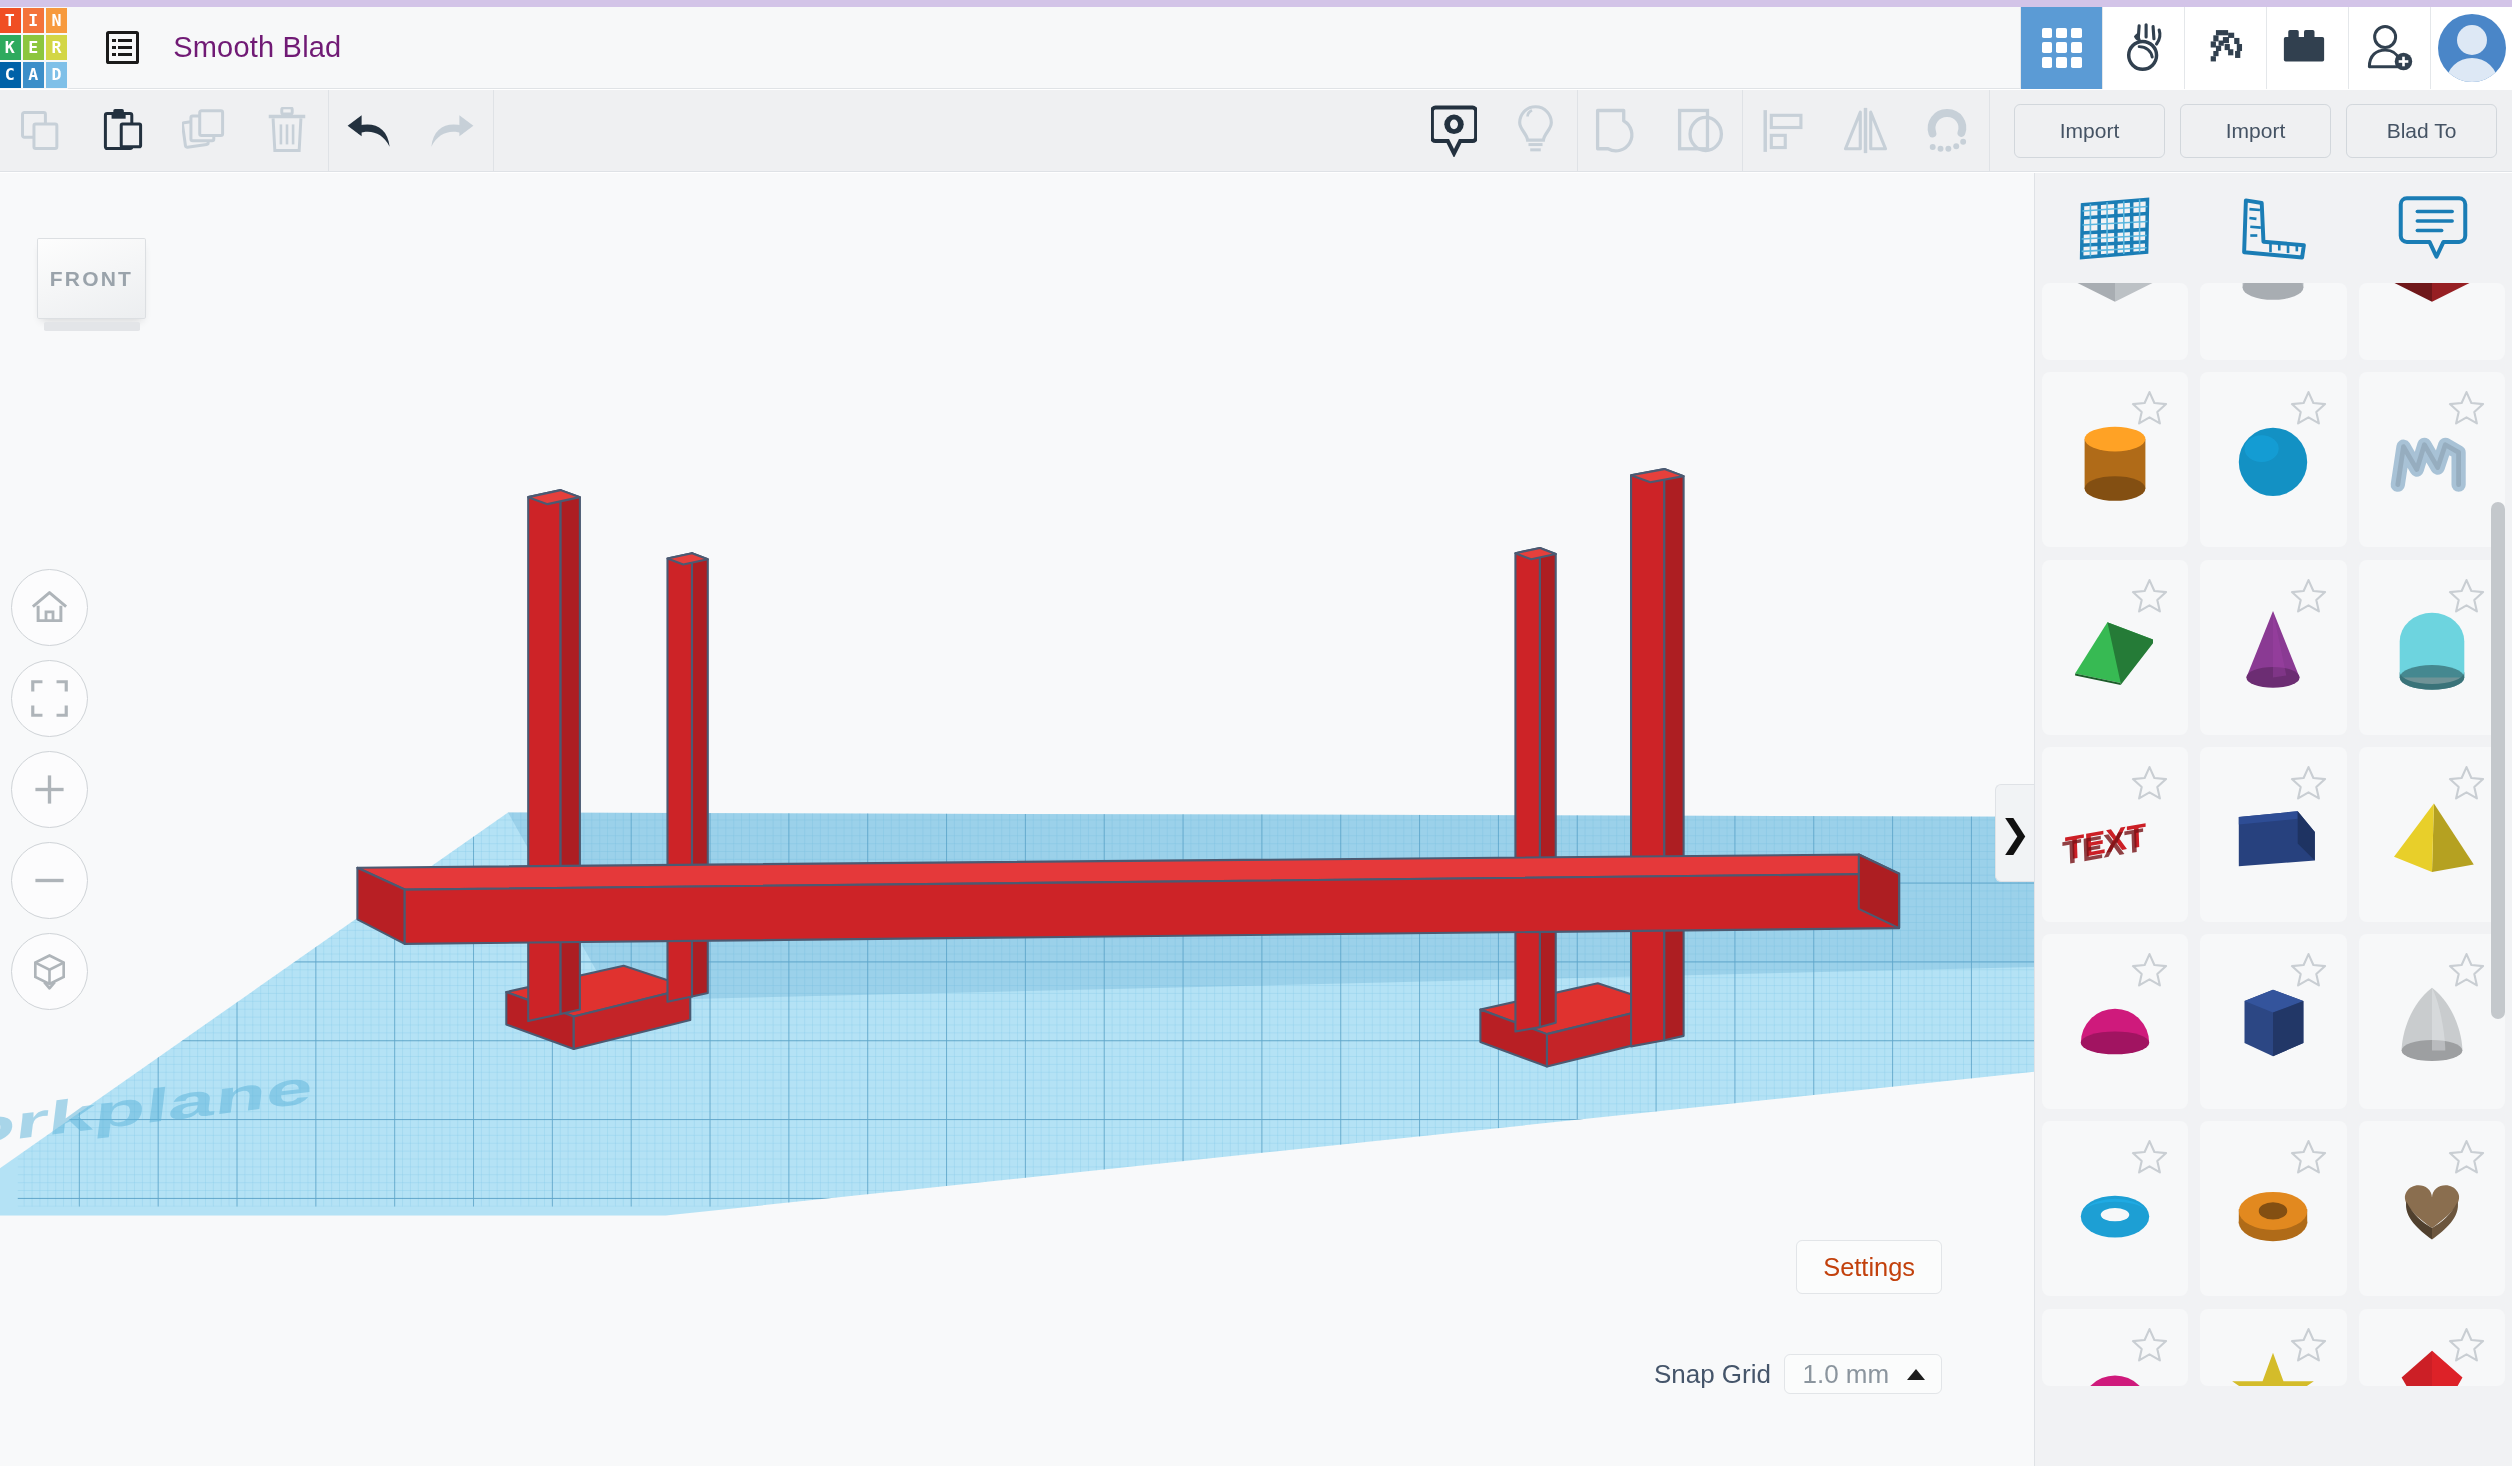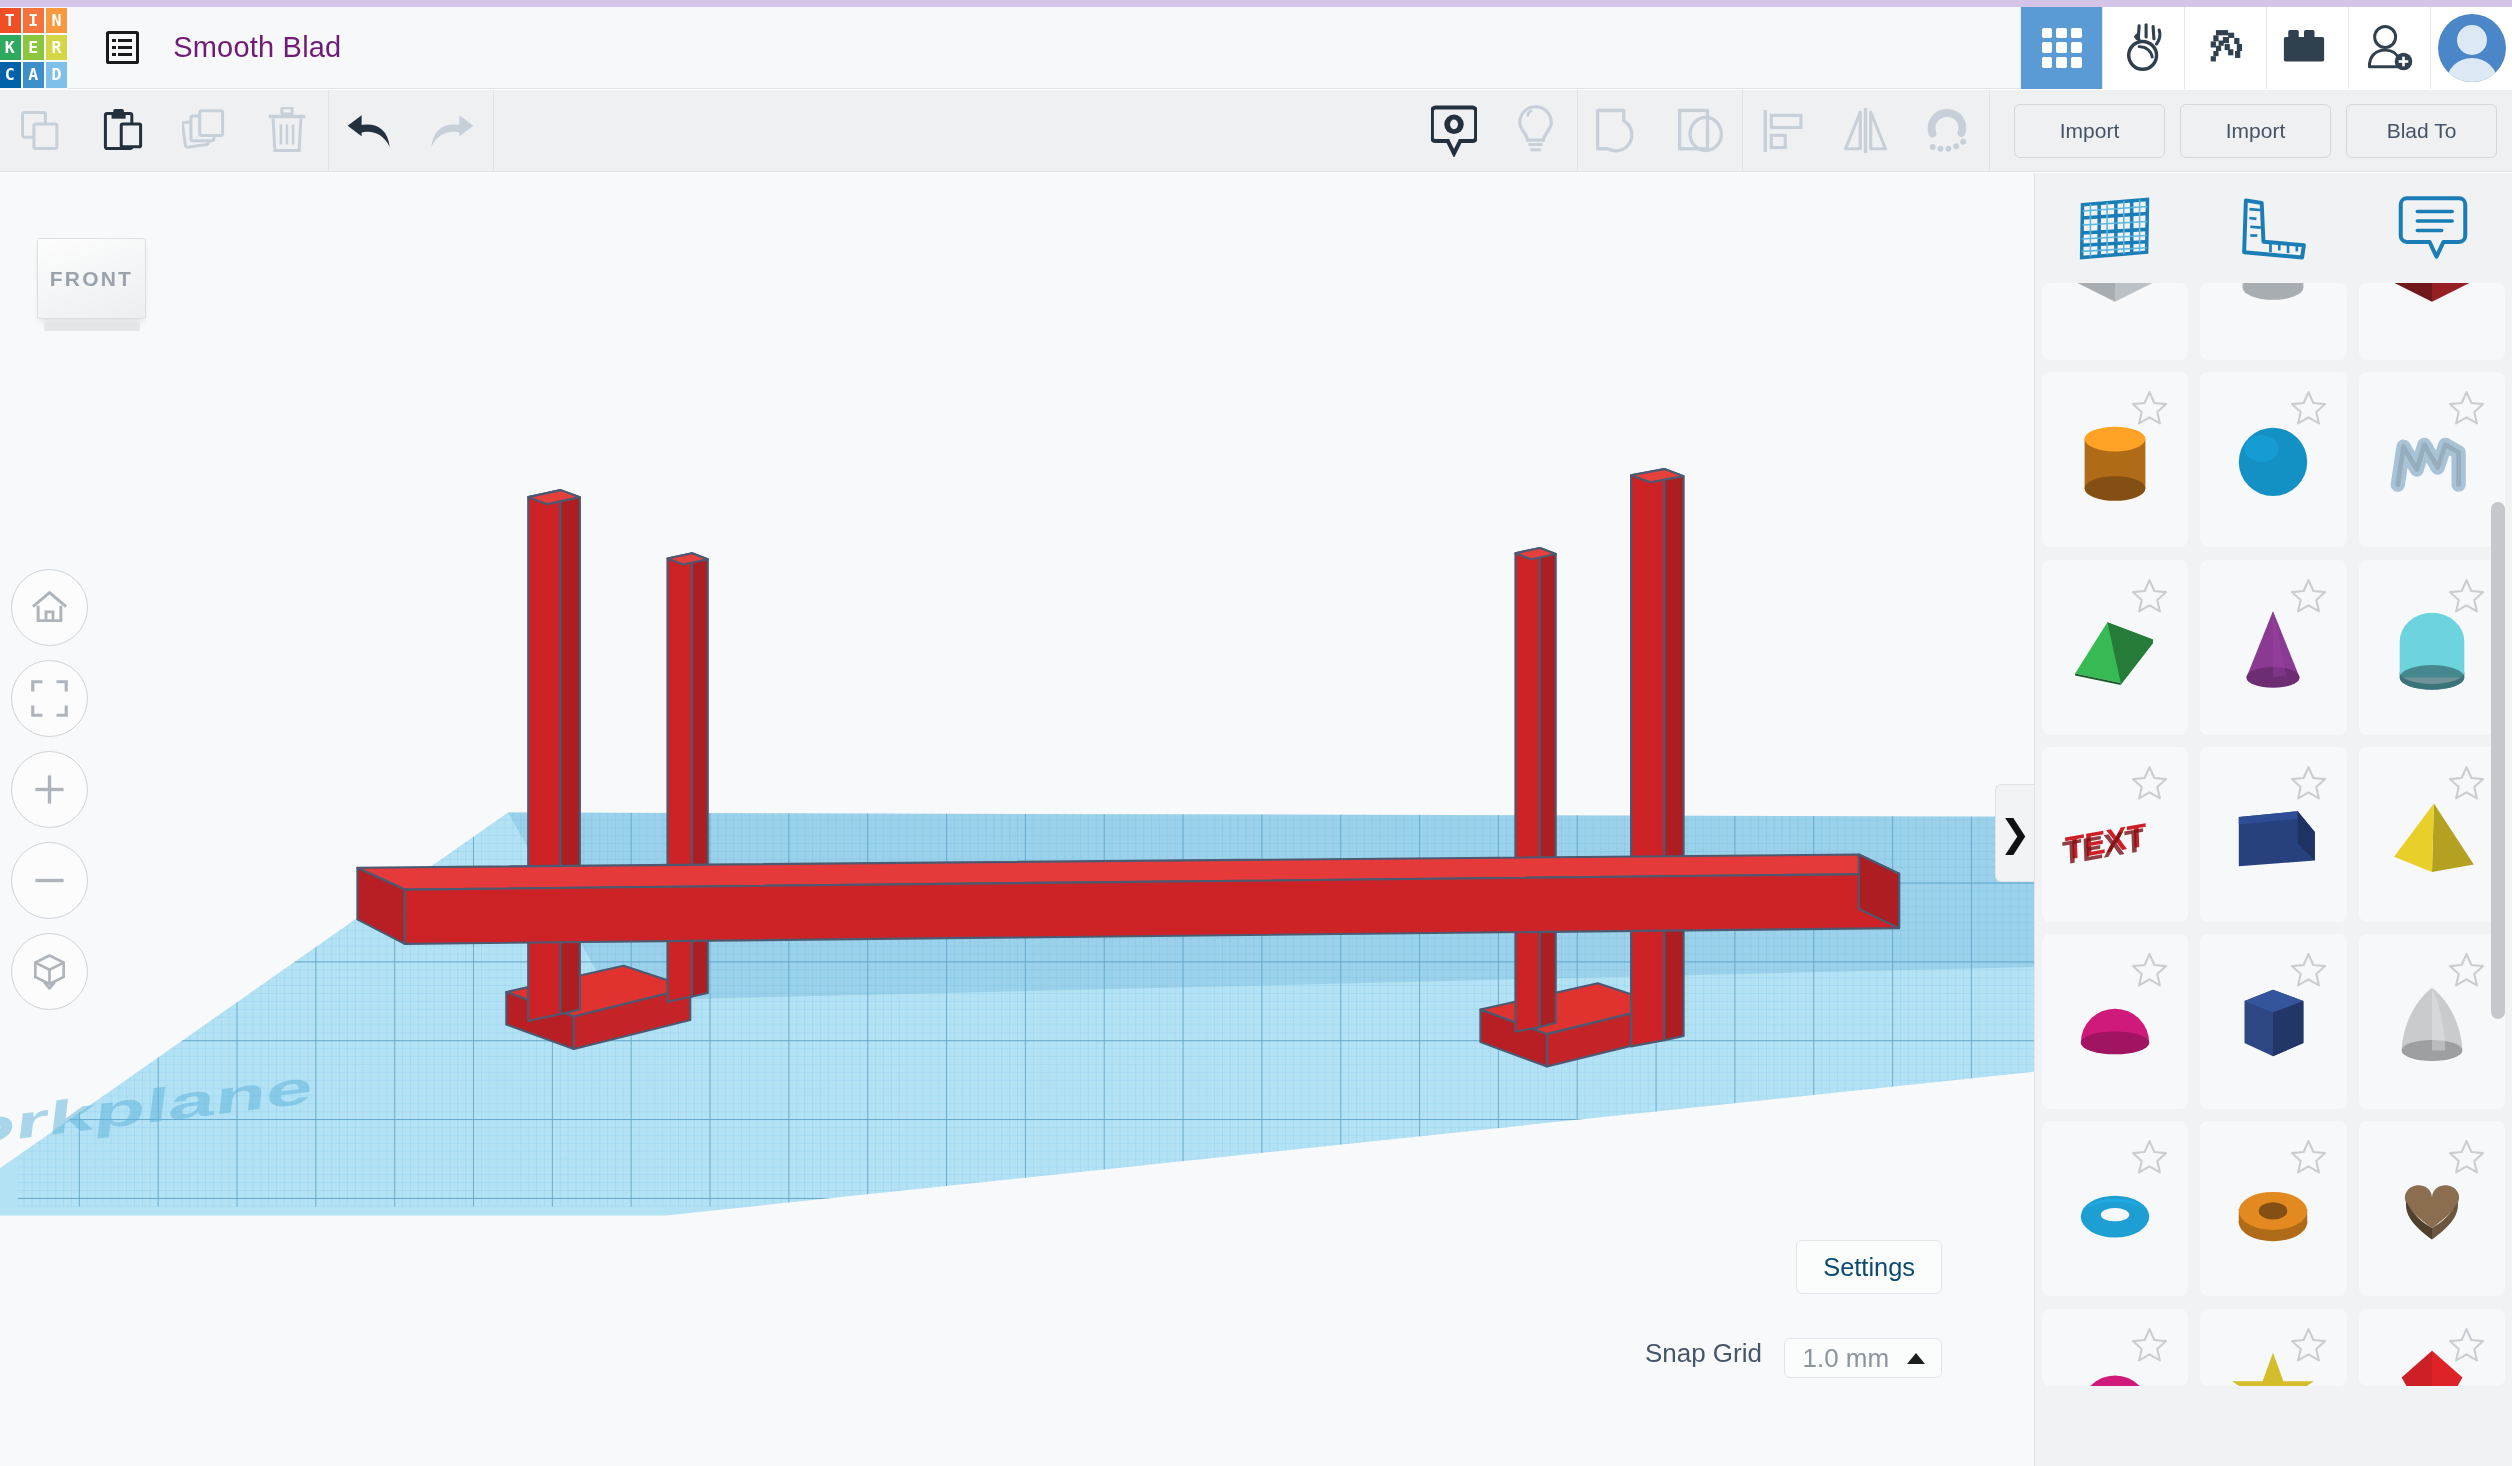--- a/index.html
+++ b/index.html
@@ -116,25 +116,25 @@
   }
 
   
   .workplane { position:absolute; left:0; top:0; width:2034px; height:1293px; }
 
   
   .settings-btn {
     position:absolute; right:92px; bottom:172px;
     height:54px; padding:0 26px; background:#fbfcfc;
     border:1.3px solid #e2e5e8; border-radius:6.1px;
-    color:#0c4a6e; font-size:25.4px; display:flex; align-items:center;
+    color:#c2410c; font-size:25.4px; display:flex; align-items:center;
   }
   .snap-row {
-    position:absolute; right:92px; bottom:88px;
-    display:flex; align-items:flex-start; gap:22px;
+    position:absolute; right:92px; bottom:72px;
+    display:flex; align-items:center; gap:13px;
   }
   .snap-label { color:#45556a; font-size:26px; }
   .snap-select {
     height:40px; width:158px; background:#fbfcfc;
     border:1.3px solid #e2e5e8; border-radius:6.1px;
     display:flex; align-items:center; justify-content:space-between;
     padding:0 16px 0 17.5px; color:#8b959e; font-size:26px;
   }
   .tri-up {
     width:0;height:0;border-left:9.6px solid transparent;border-right:9.6px solid transparent;

